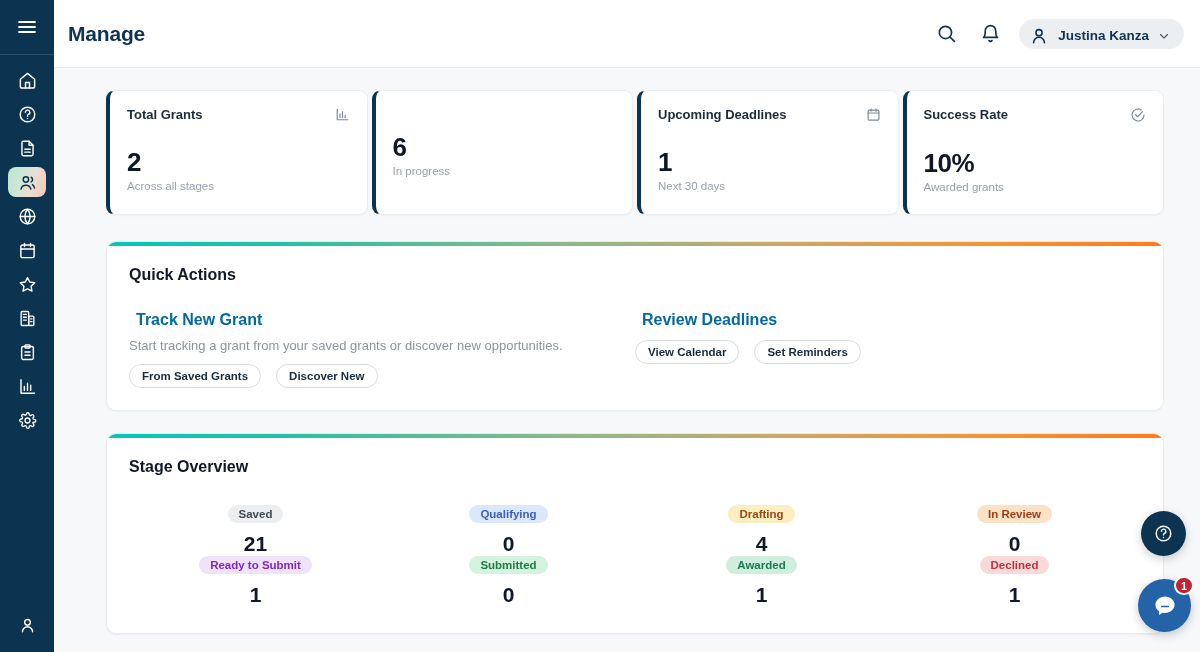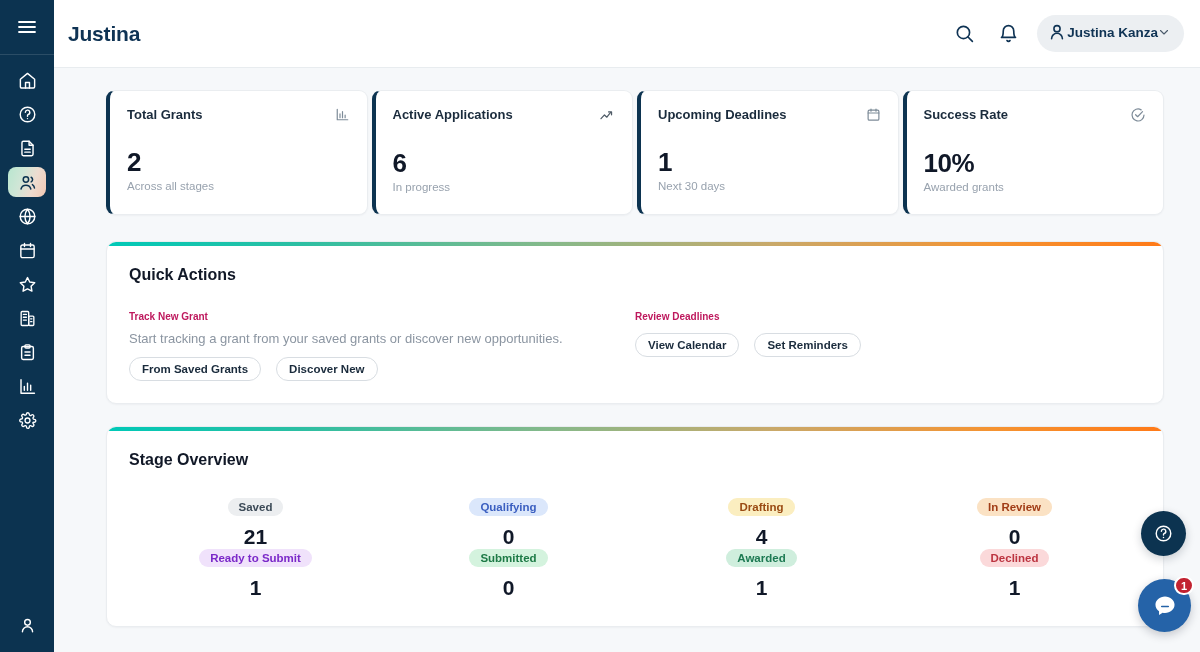--- a/index.html
+++ b/index.html
@@ -41,22 +41,22 @@
   
   .main { flex: 1; height: 652px; display: flex; flex-direction: column; background: #f6f8fa; }
   .topbar {
     height: 68px; background: #ffffff; border-bottom: 1px solid #e8ecef;
     display: flex; align-items: center; padding: 0 16px 0 14px; flex: 0 0 68px;
   }
   .page-title { font-size: 21px; font-weight: bold; color: #0f3354; letter-spacing: -0.2px; }
   .topbar-right { margin-left: auto; display: flex; align-items: center; gap: 14px; }
   .icon-btn { width: 30px; height: 30px; display: flex; align-items: center; justify-content: center; cursor: pointer; }
   .user-pill {
-    display: flex; align-items: center; 
-    background: #eceff2; border-radius: 22px; padding: 7px 14px 10px 10px; cursor: pointer;
+    display: flex; align-items: center; gap: 9px;
+    background: #eceff2; border-radius: 22px; padding: 7px 14px 3px 10px; cursor: pointer;
   }
   .user-name { font-size: 13.5px; font-weight: bold; color: #0f3354; }
 
   .content { flex: 1; overflow: hidden; padding: 22px 36px 0 52px; position: relative; }
 
   
   .stats { display: flex; gap: 4px; }
   .stat-card {
     flex: 1; height: 125px; background: #ffffff;
     border: 1px solid #eaedf0; border-left: 4px solid #0c3350;
@@ -78,21 +78,21 @@
   }
   .grad-card::before {
     content: ""; position: absolute; top: 0; left: 0; right: 0; height: 4px;
     background: linear-gradient(90deg, #00c9b7 0%, #2bbfa3 18%, #86b98a 42%, #c9a96a 63%, #f59331 84%, #ff7a18 100%);
   }
   .card-title { font-size: 16px; font-weight: bold; color: #111827; }
 
   .quick-card { margin-top: 26px; padding: 24px 22px 22px 22px; }
   .qa-grid { display: flex; margin-top: 27px; }
   .qa-col { flex: 1; padding-right: 20px; }
-  .qa-title { font-size: 10px; font-weight: bold; color: #be185d; }
+  .qa-title { font-size: 16px; font-weight: bold; color: #0369a1; margin-left: 7px; }
   .qa-desc { font-size: 13px; color: #8b95a1; margin-top: 9px; }
   .qa-btns { display: flex; gap: 15px; margin-top: 11px; }
   .pill-btn {
     border: 1px solid #d8dde2; background: #ffffff; border-radius: 16px;
     padding: 5px 12px; font-size: 11.5px; font-weight: bold; color: #1a2b3c;
     cursor: pointer; font-family: "Liberation Sans", sans-serif;
   }
 
   
   .stage-card { margin-top: 22px; padding: 24px 22px 26px 22px; }
@@ -227,21 +227,21 @@
           <circle cx="12" cy="8" r="3.6"></circle>
           <path d="M5.6 20a6.4 6.4 0 0 1 12.8 0"></path>
         </svg>
       </div>
     </div>
   </nav>
 
   <div class="main">
 
     <header class="topbar">
-      <div class="page-title">Justina</div>
+      <div class="page-title">Manage</div>
       <div class="topbar-right">
         <div class="icon-btn">
           <svg width="21" height="21" viewBox="0 0 24 24" fill="none" stroke="#0f3354" stroke-width="1.9" stroke-linecap="round">
             <circle cx="10.8" cy="10.8" r="7"></circle>
             <line x1="16" y1="16" x2="21" y2="21"></line>
           </svg>
         </div>
         <div class="icon-btn">
           <svg width="21" height="21" viewBox="0 0 24 24" fill="none" stroke="#0f3354" stroke-width="1.9" stroke-linecap="round" stroke-linejoin="round">
             <path d="M18 9a6 6 0 1 0-12 0c0 6-2 7.5-2 7.5h16S18 15 18 9z"></path>
@@ -273,29 +273,20 @@
                 <path d="M3.6 3.6v16.8h16.8"></path>
                   <path d="M8 17v-6M12 17v-9.5M16.2 17v-4"></path>
               </svg>
             </span>
           </div>
           <div class="stat-value">2</div>
           <div class="stat-sub">Across all stages</div>
         </div>
 
         <div class="stat-card">
-          <div class="stat-head">
-            <span class="stat-label">Active Applications</span>
-            <span class="stat-icon">
-              <svg width="16" height="16" viewBox="0 0 24 24" fill="none" stroke="#505c68" stroke-width="1.9" stroke-linecap="round" stroke-linejoin="round">
-                <path d="M3 17.5l5.2-5.6 3.6 3.4 5.6-7.1"></path>
-                <path d="M14.4 7.4h4.4v4.3"></path>
-              </svg>
-            </span>
-          </div>
           <div class="stat-value">6</div>
           <div class="stat-sub">In progress</div>
         </div>
 
         <div class="stat-card">
           <div class="stat-head">
             <span class="stat-label">Upcoming Deadlines</span>
             <span class="stat-icon">
               <svg width="15" height="15" viewBox="0 0 24 24" fill="none" stroke="#7d8b98" stroke-width="1.9" stroke-linecap="round" stroke-linejoin="round">
                 <rect x="3.4" y="5" width="17.2" height="16" rx="2"></rect>

